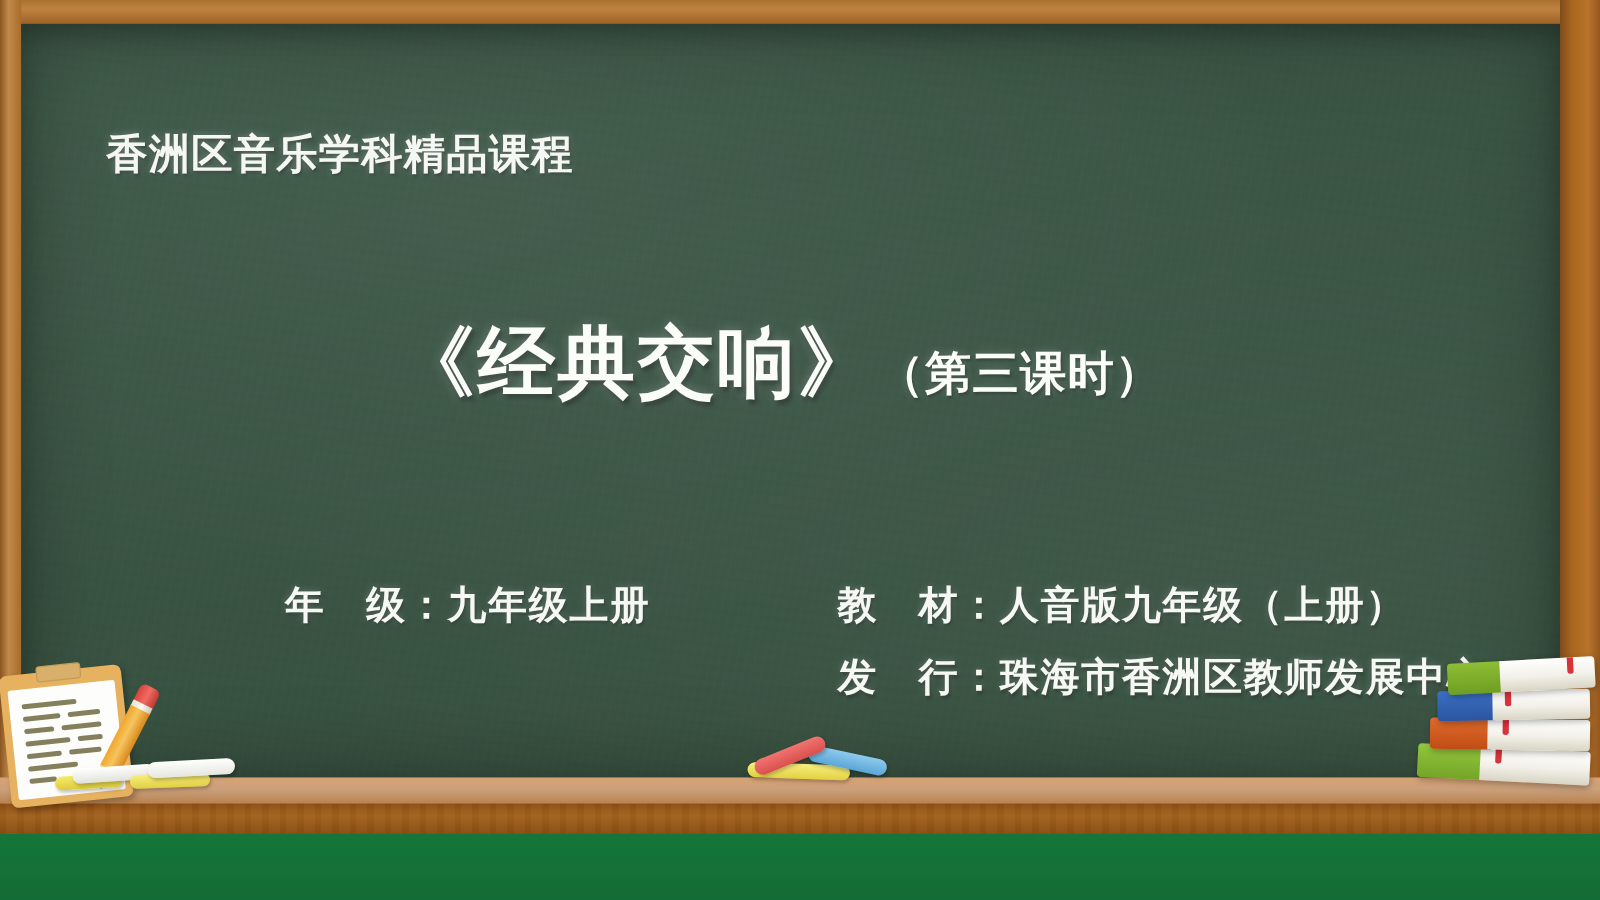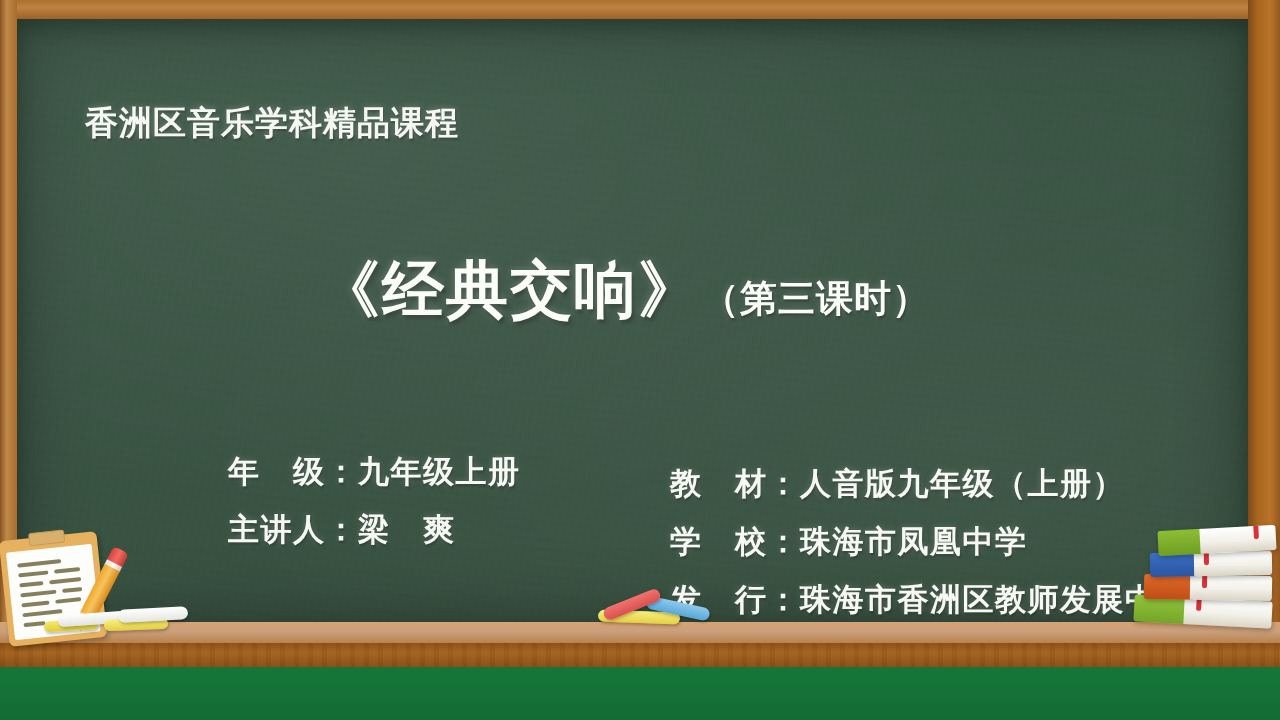--- a/index.html
+++ b/index.html
@@ -87,21 +87,21 @@
   .title-sub{
     font-size:37px; font-weight:bold; color:#fbfdf9; 
     letter-spacing:1px; white-space:nowrap;
     text-shadow:0 0 7px rgba(255,255,255,.22), 1px 2px 3px rgba(0,0,0,.45);
   }
 
   .info{
     position:absolute; top:443px; left:0; width:1248px; height:180px;
   }
   .info-col{ position:absolute; }
-  .info-col.left{ left:228px; top:0; }
+  .info-col.left{ left:228px; top:12px; }
   .info-col.right{ left:670px; top:12px; }
   .info-line{
     font-family:"Liberation Serif","DejaVu Serif",serif;
     font-size:31px; font-weight:bold; color:#f6f8f3;
     line-height:58px; white-space:pre; letter-spacing:1.5px;
     text-shadow:0 0 6px rgba(255,255,255,.22), 1px 2px 3px rgba(0,0,0,.40);
   }
 
   
   .deco-left{ position:absolute; left:0px; top:524px; width:185px; height:110px; }
@@ -233,25 +233,23 @@
   <div class="subtitle">香洲区音乐学科精品课程</div>
 
   <div class="title-row">
     <span class="title-main">《经典交响》</span>
     <span class="title-sub">（第三课时）</span>
   </div>
 
   <div class="info">
     <div class="info-col left">
       <div class="info-line">年　级：九年级上册</div>
-      <div class="info-line">主讲人：梁　爽</div>
     </div>
     <div class="info-col right">
       <div class="info-line">教　材：人音版九年级（上册）</div>
-      <div class="info-line">学　校：珠海市凤凰中学</div>
       <div class="info-line">发　行：珠海市香洲区教师发展中心</div>
     </div>
   </div>
 
   <div class="ledge-top"></div>
   <div class="ledge-front"></div>
   <div class="green-strip"></div>
 
   <div class="deco-left">
     <div class="clipboard">

